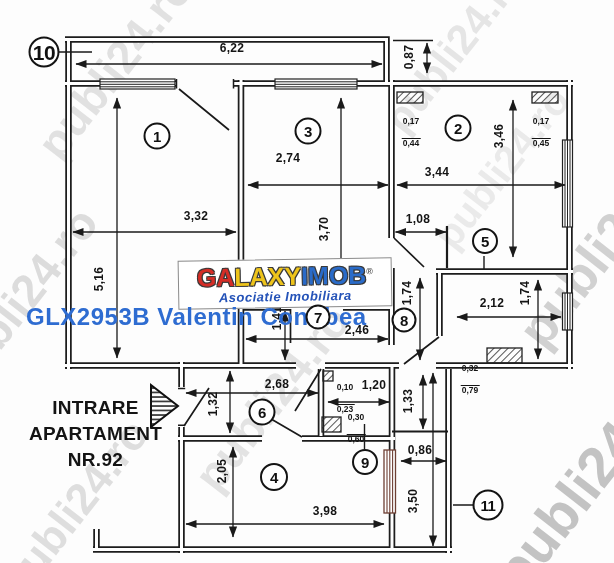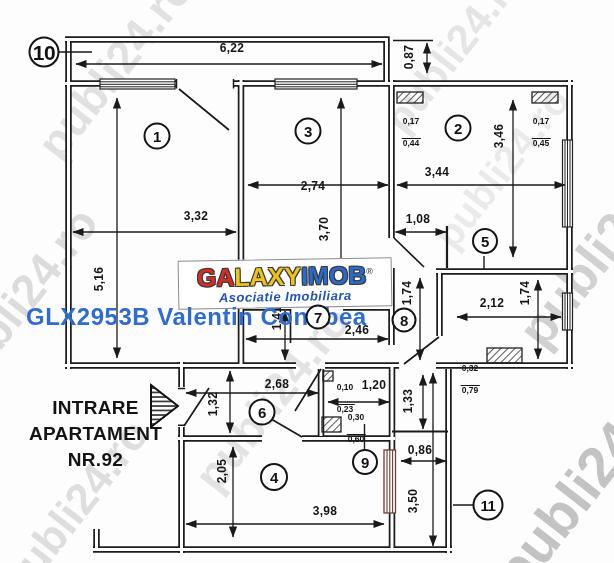--- a/index.html
+++ b/index.html
@@ -148,21 +148,21 @@
       <div class="marker" style="left: 262px; top: 412px; width: 27px; height: 27px; font-size: 15px;">6</div>
       <div class="marker" style="left: 318px; top: 317px; width: 25px; height: 25px; font-size: 15px;">7</div>
       <div class="marker" style="left: 404px; top: 320px; width: 25px; height: 25px; font-size: 15px;">8</div>
       <div class="marker" style="left: 365px; top: 462px; width: 26px; height: 26px; font-size: 15px;">9</div>
       <div class="marker" style="left: 44px; top: 52px; width: 31px; height: 31px; font-size: 21px;">10</div>
       <div class="marker" style="left: 488px; top: 505px; width: 31px; height: 31px; font-size: 15px;">11</div>
       <div class="dim" style="left: 232px; top: 48px;">6,22</div>
       <div class="dim v" style="left: 409px; top: 57px;">0,87</div>
       <div class="dim" style="left: 196px; top: 216px;">3,32</div>
       <div class="dim v" style="left: 99px; top: 279px;">5,16</div>
-      <div class="dim" style="left: 288px; top: 186px; margin-left: 25px;">2,74</div>
+      <div class="dim" style="left: 288px; top: 158px;">2,74</div>
       <div class="dim v" style="left: 324px; top: 229px;">3,70</div>
       <div class="dim" style="left: 437px; top: 172px;">3,44</div>
       <div class="dim v" style="left: 499px; top: 136px;">3,46</div>
       <div class="dim" style="left: 418px; top: 219px;">1,08</div>
       <div class="dim" style="left: 492px; top: 303px;">2,12</div>
       <div class="dim v" style="left: 525px; top: 293px;">1,74</div>
       <div class="dim v" style="left: 407px; top: 293px;">1,74</div>
       <div class="dim" style="left: 357px; top: 330px;">2,46</div>
       <div class="dim v" style="left: 277px; top: 318px;">1,41</div>
       <div class="dim" style="left: 277px; top: 384px;">2,68</div>

